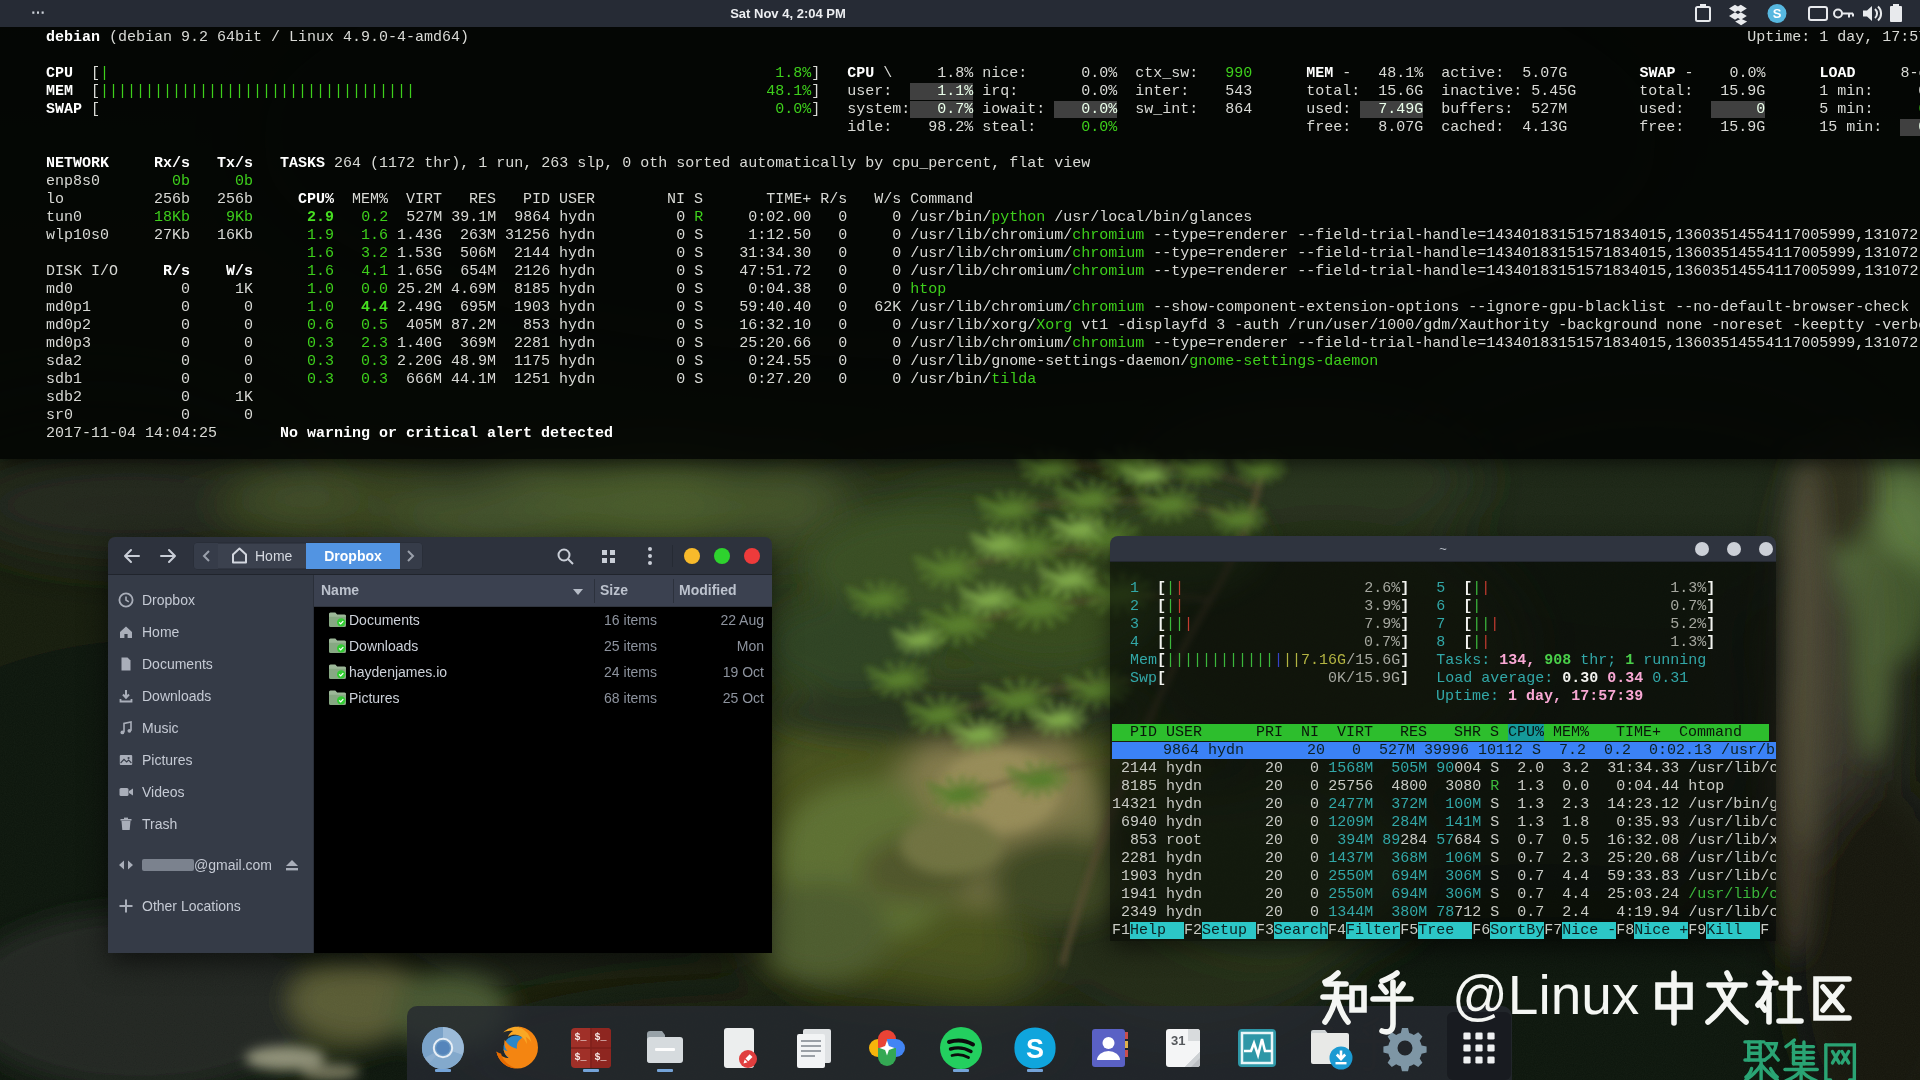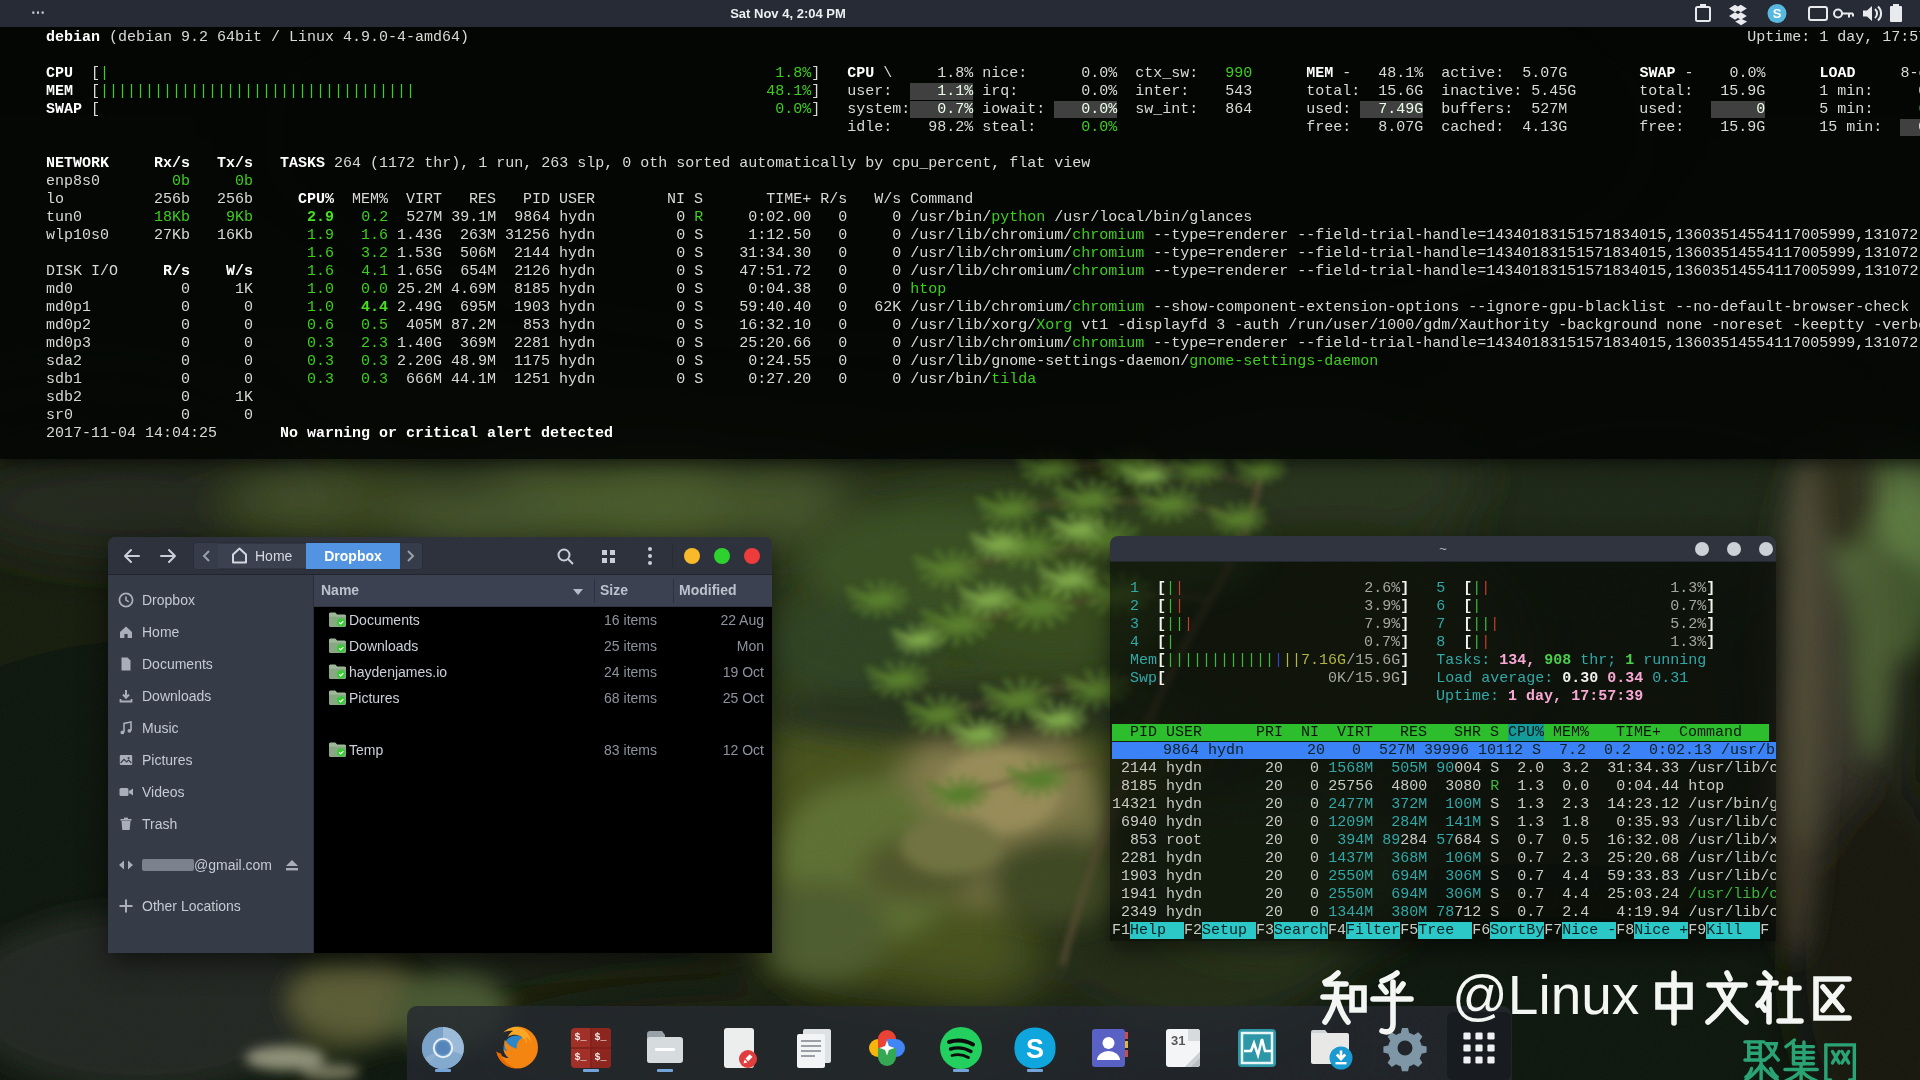--- a/index.html
+++ b/index.html
@@ -403,28 +403,20 @@
         <span class="md">19 Oct</span>
       </div>
 <div class="frow" style="top:110px">
         <svg class="fic" viewBox="0 0 17 15">
           <use href="#dbfolder"></use>
         </svg>
         <span class="nm">Pictures</span>
         <span class="sz">68 items</span>
         <span class="md">25 Oct</span>
       </div>
-<div class="frow" style="top:162px">
-        <svg class="fic" viewBox="0 0 17 15">
-          <use href="#dbfolder"></use>
-        </svg>
-        <span class="nm">Temp</span>
-        <span class="sz">83 items</span>
-        <span class="md">12 Oct</span>
-      </div>
 </div>
 </div>
 
 <div id="htopwin">
   <div id="htoptitle">
       <span id="htilde">~</span>
     <span class="wbtn" style="left:585px"></span>
       <span class="wbtn" style="left:617px"></span>
       <span class="wbtn" style="left:649px"></span>
   </div>

